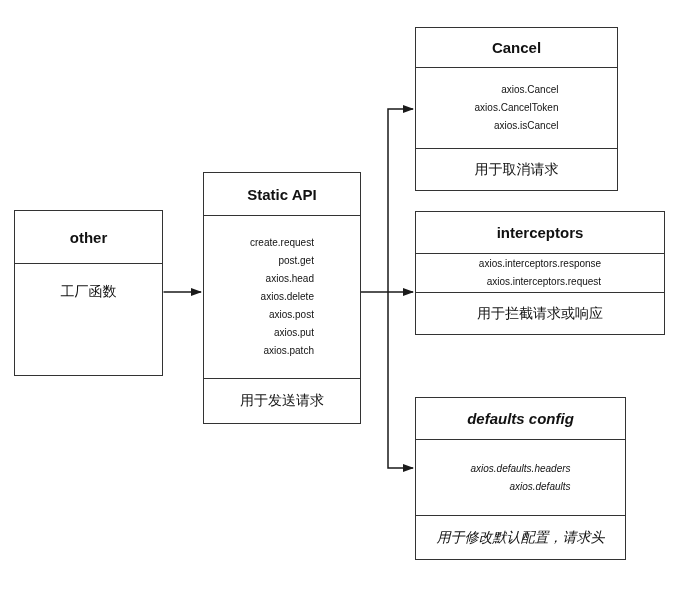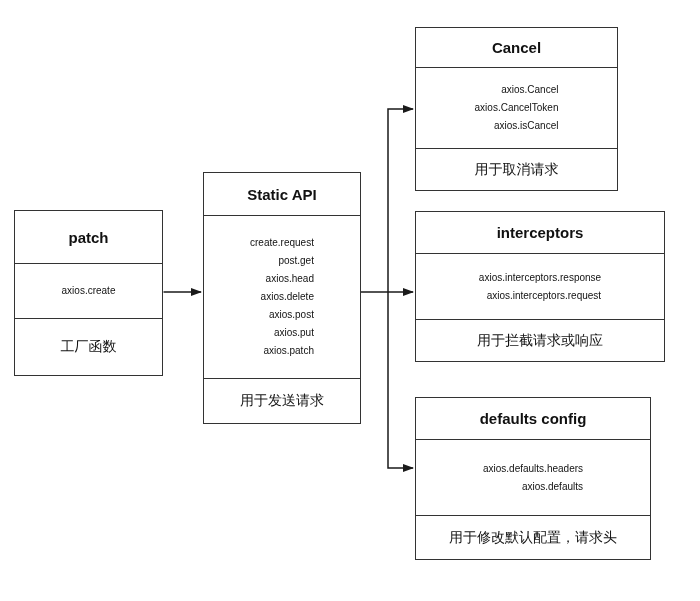--- a/index.html
+++ b/index.html
@@ -66,47 +66,42 @@
     flex: 0 0 auto;
     height: var(--ch, 42px);
     display: flex;
     align-items: center;
     justify-content: center;
     font-size: 14px;
   }
   #node-other           { left: 14px;  top: 210px; width: 149px; height: 166px; --th: 52px; --ch: 56px; }
   #node-static-api      { left: 203px; top: 172px; width: 158px; height: 252px; --th: 42px; --ch: 44px; }
   #node-cancel          { left: 415px; top: 27px;  width: 203px; height: 164px; --th: 39px; --ch: 41px; }
-  #node-interceptors    { left: 415px; top: 211px; width: 250px; height: 151px; --th: 41px; --ch: 41px; }
-  #node-defaults-config { left: 415px; top: 397px; width: 236px; height: 163px; --th: 41px; --ch: 43px; }
+  #node-interceptors    { left: 415px; top: 211px; width: 250px; height: 124px; --th: 41px; --ch: 41px; }
+  #node-defaults-config { left: 415px; top: 397px; width: 211px; height: 163px; font-style: italic; --th: 41px; --ch: 43px; }
 </style>
 </head>
 <body style="--border-color: #333333; --line-color: #1a1a1a; --text-color: #111111; --background-color: #ffffff;">
 
 <div class="canvas">
 
   <svg class="connectors" width="700" height="601" viewBox="0 0 700 601" xmlns="http://www.w3.org/2000/svg">
     <defs>
       <marker id="arrowhead" markerUnits="userSpaceOnUse" markerWidth="12" markerHeight="10" refX="10" refY="4" orient="auto">
         <path class="arrowhead-shape" d="M0,0 L11,4 L0,8 Z"></path>
       </marker>
     </defs>
     <path d="M163.5,292 H201" marker-end="url(#arrowhead)"></path>
     <path d="M361,292 H413" marker-end="url(#arrowhead)"></path>
     <path d="M388,292 V109 H413" marker-end="url(#arrowhead)"></path>
     <path d="M388,292 V468 H413" marker-end="url(#arrowhead)"></path>
   </svg>
 
   <div class="node" id="node-other">
-    <div class="node-title">patch</div>
-    <div class="node-items">
-      <div class="items-inner">
-          <div class="api-line">axios.create</div>
-        </div>
-    </div>
+    <div class="node-title">other</div>
     <div class="node-caption">工厂函数</div>
   </div>
 
   <div class="node" id="node-static-api">
     <div class="node-title">Static API</div>
     <div class="node-items">
       <div class="items-inner">
           <div class="api-line">create.request</div>
           <div class="api-line">post.get</div>
           <div class="api-line">axios.head</div>

